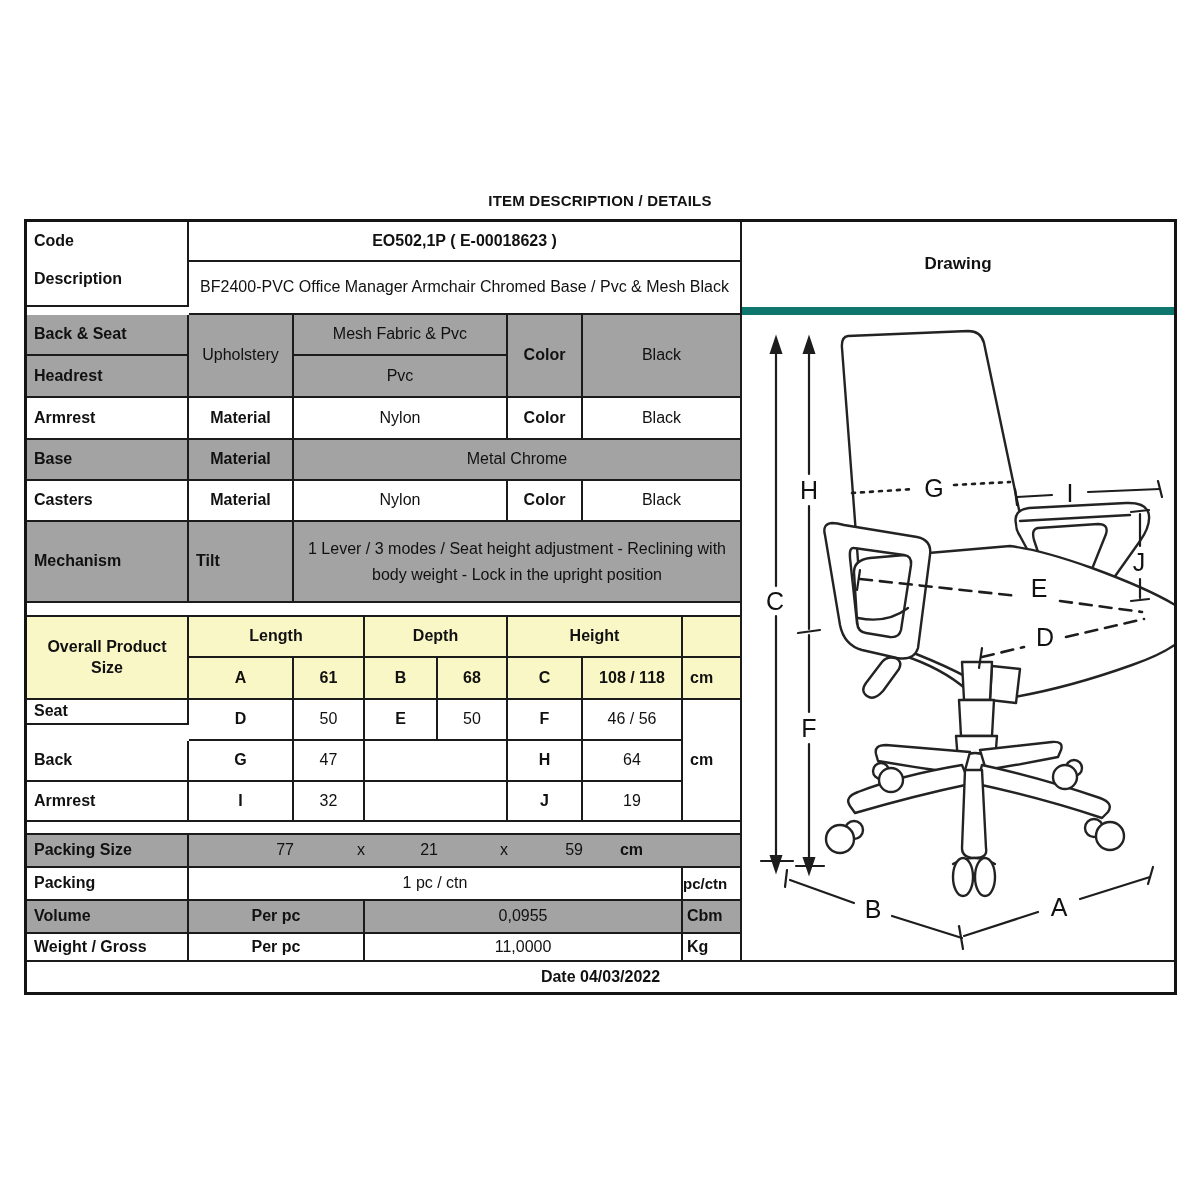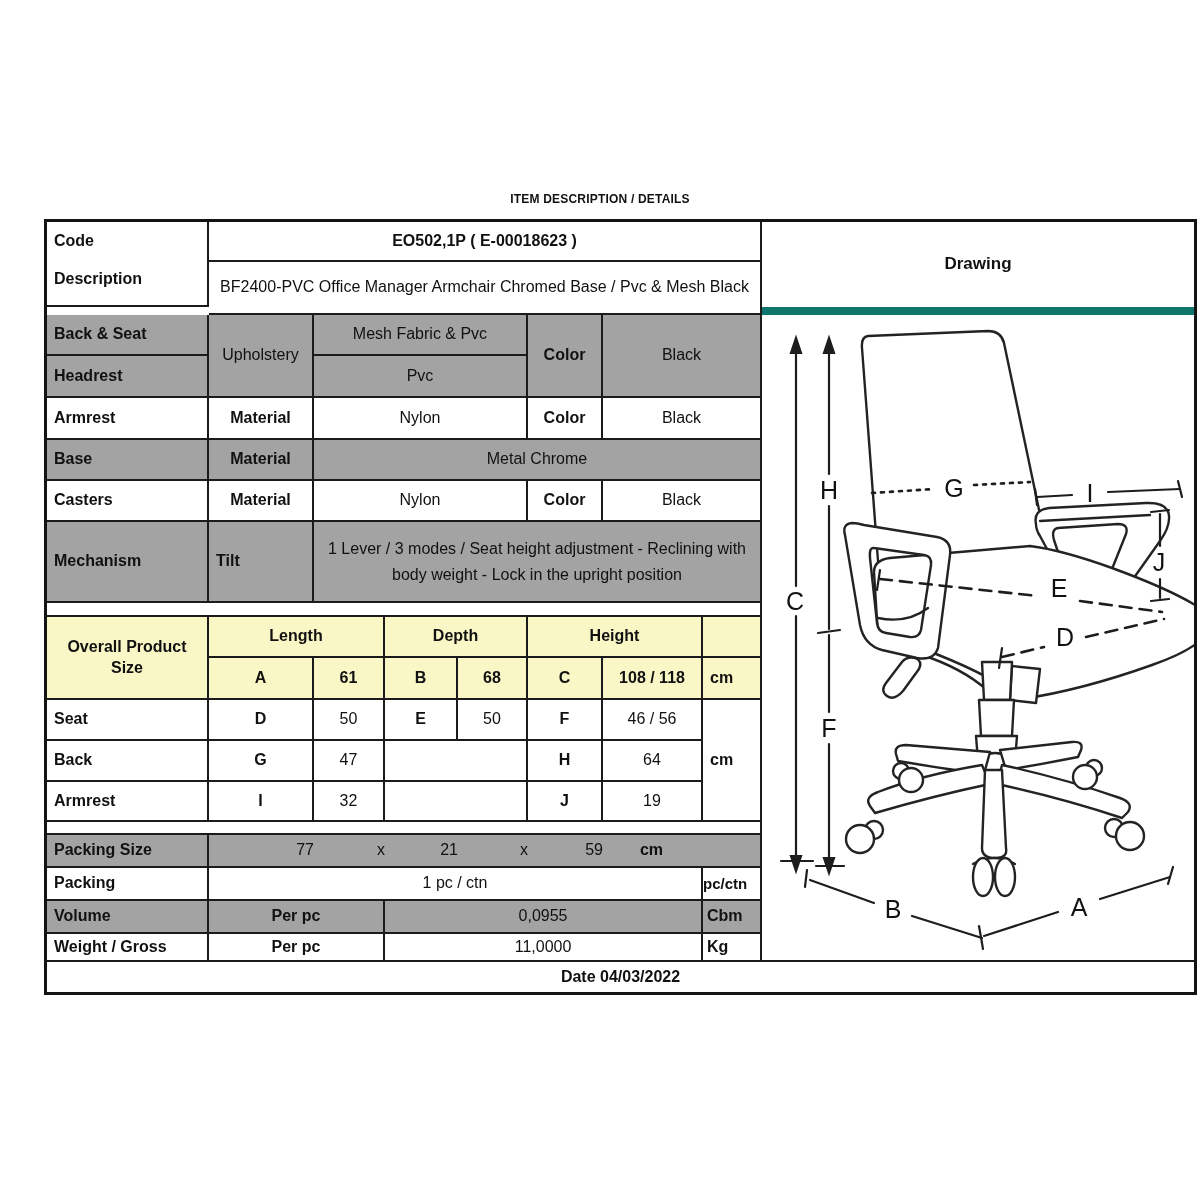--- a/index.html
+++ b/index.html
@@ -1,20 +1,20 @@
 <!DOCTYPE html>
 <html><head>
 <meta charset="utf-8">
 <style>
   html,body{margin:0;padding:0;background:#fff;}
   body{width:1200px;height:1200px;position:relative;font-family:"Liberation Sans",sans-serif;color:#111;}
   .page-title{position:absolute;top:192px;left:0;width:1200px;text-align:center;
-    font-size:12px;font-weight:bold;letter-spacing:.2px;}
+    font-size:15px;font-weight:bold;letter-spacing:.2px;}
   .sheet{position:absolute;left:24px;top:219px;width:1153px;height:776px;
-    border:3px solid #141414;box-sizing:border-box;background:#fff;margin-left:20px;}
+    border:3px solid #141414;box-sizing:border-box;background:#fff;}
   .cell{position:absolute;box-sizing:border-box;border-right:2px solid #1b1b1b;
     border-bottom:2px solid #1b1b1b;display:flex;align-items:center;justify-content:center;
     font-size:16px;line-height:1.3;background:#fff;overflow:hidden;text-align:center;}
   .lbl{justify-content:flex-start;padding-left:7px;font-weight:bold;text-align:left;}
   .b{font-weight:bold;}
   .gray{background:#a3a3a3;}
   .yellow{background:#faf7c6;}
   .nr{border-right:none;}
   .nb{border-bottom:none;}
   .padh{padding:0 10px;}
@@ -74,21 +74,21 @@
   <div class="cell yellow" style="left:656px;top:395px;width:59px;height:41px"></div>
 
   <div class="cell yellow b" style="left:162px;top:436px;width:105px;height:42px">A</div>
   <div class="cell yellow b" style="left:267px;top:436px;width:71px;height:42px">61</div>
   <div class="cell yellow b" style="left:338px;top:436px;width:73px;height:42px">B</div>
   <div class="cell yellow b" style="left:411px;top:436px;width:70px;height:42px">68</div>
   <div class="cell yellow b" style="left:481px;top:436px;width:75px;height:42px">C</div>
   <div class="cell yellow b" style="left:556px;top:436px;width:100px;height:42px">108 / 118</div>
   <div class="cell yellow b lbl" style="left:656px;top:436px;width:59px;height:42px">cm</div>
 
-  <div class="cell lbl" style="left:0;top:478px;width:162px;height:41px">Seat</div>
+  <div class="cell lbl" style="left:0;top:478px;width:162px;height:25px">Seat</div>
   <div class="cell b" style="left:162px;top:478px;width:105px;height:41px">D</div>
   <div class="cell" style="left:267px;top:478px;width:71px;height:41px">50</div>
   <div class="cell b" style="left:338px;top:478px;width:73px;height:41px">E</div>
   <div class="cell" style="left:411px;top:478px;width:70px;height:41px">50</div>
   <div class="cell b" style="left:481px;top:478px;width:75px;height:41px">F</div>
   <div class="cell" style="left:556px;top:478px;width:100px;height:41px">46 / 56</div>
   <div class="cell b lbl" style="left:656px;top:478px;width:59px;height:122px">cm</div>
 
   <div class="cell lbl" style="left:0;top:519px;width:162px;height:41px">Back</div>
   <div class="cell b" style="left:162px;top:519px;width:105px;height:41px">G</div>

